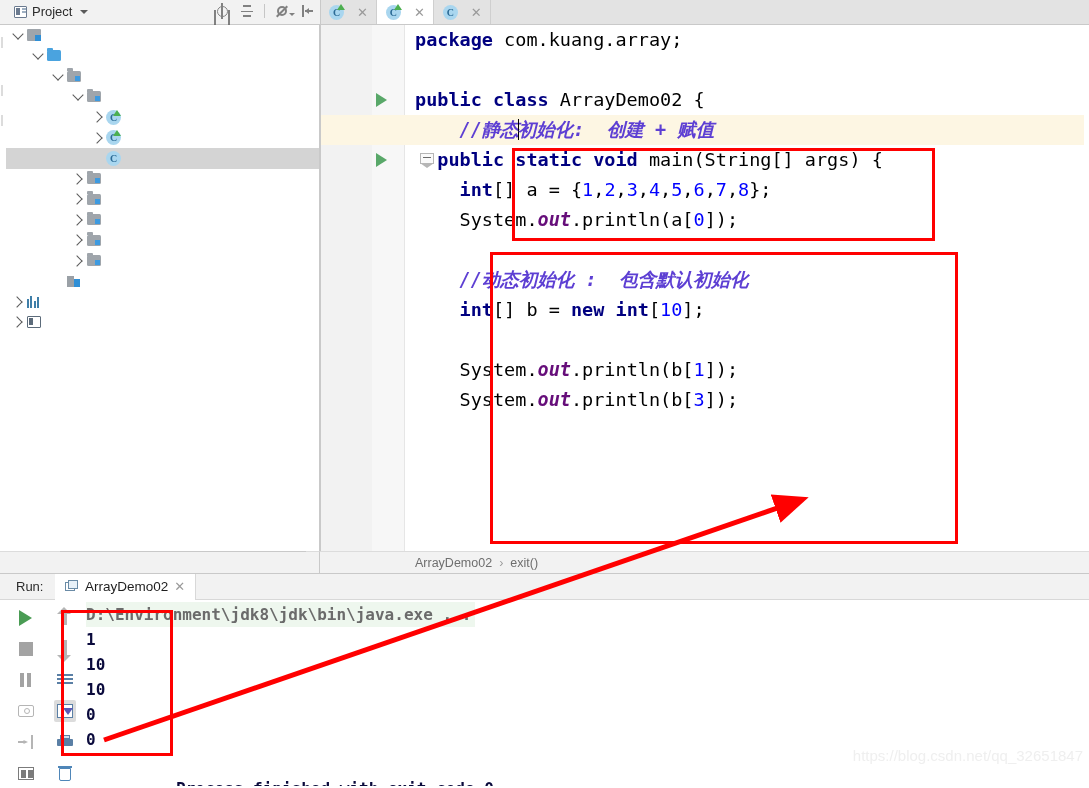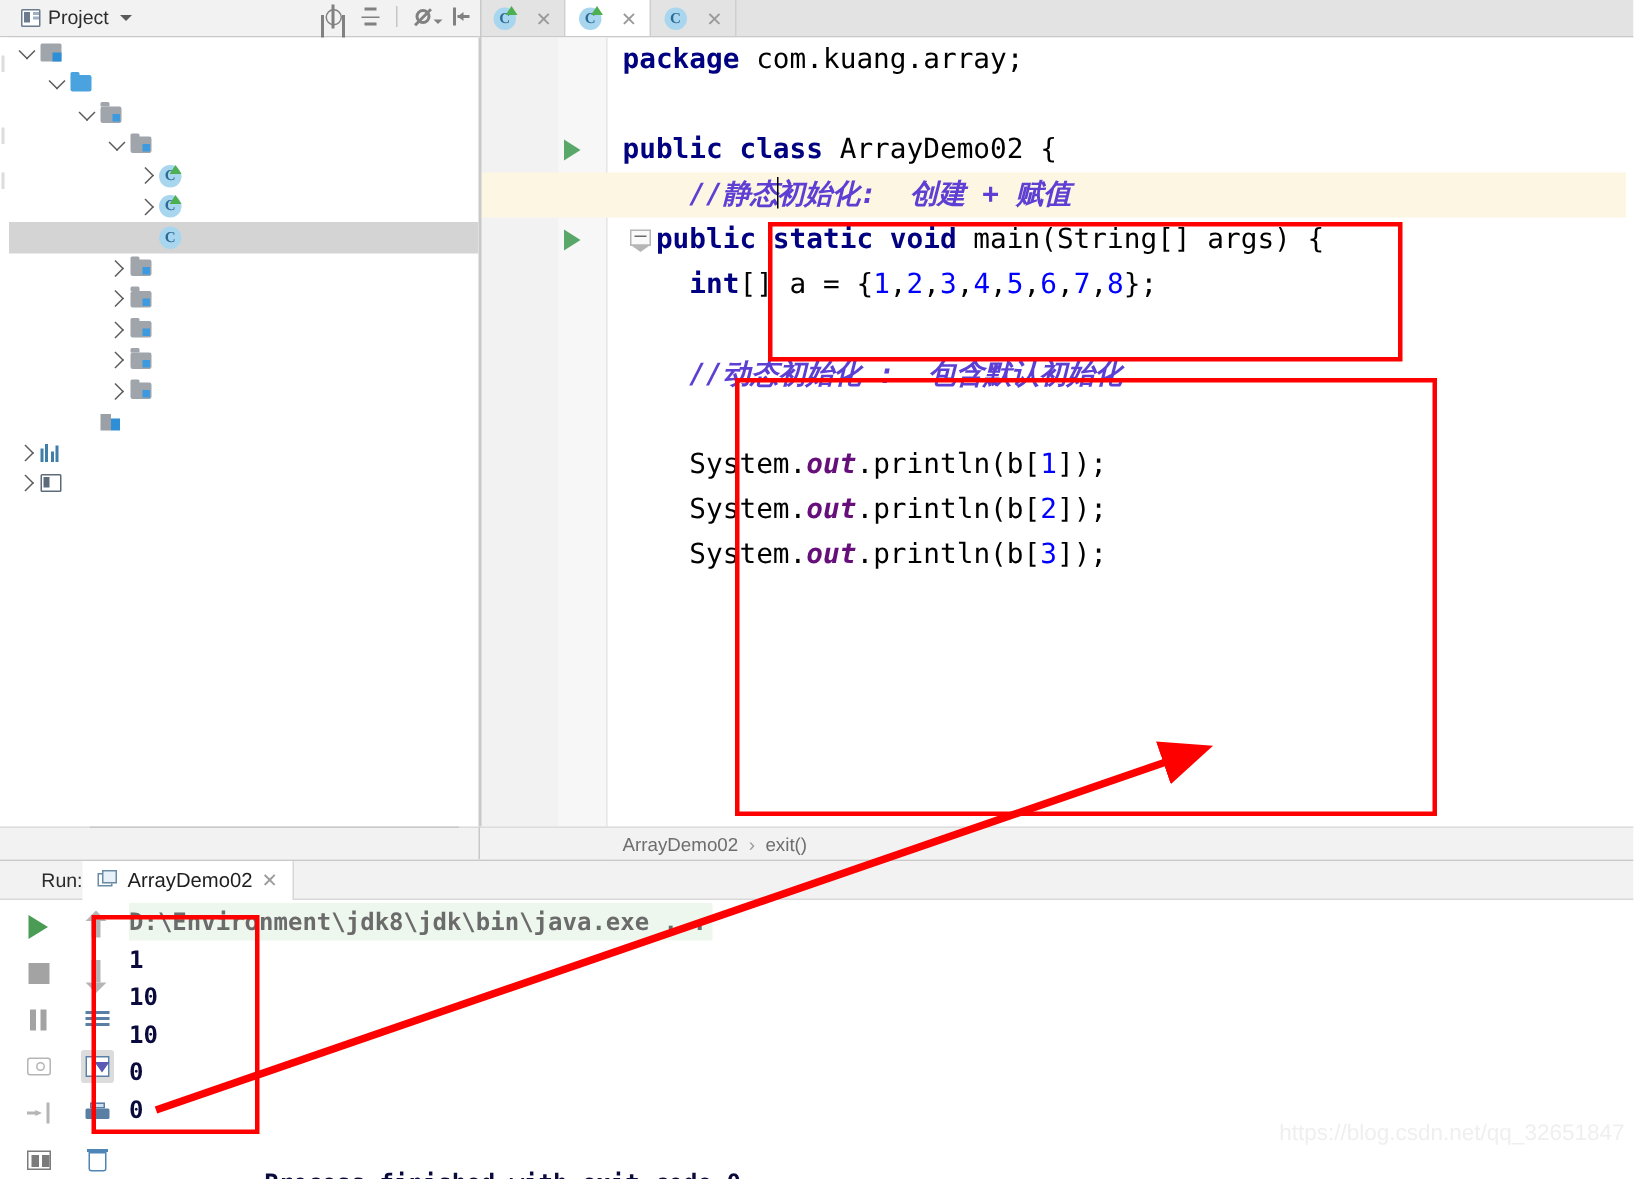--- a/index.html
+++ b/index.html
@@ -103,21 +103,21 @@
   .crumb{position:absolute;left:320px;bottom:215px;right:0;height:22px;background:#f2f2f2;border-top:1px solid #dcdcdc;box-sizing:border-box;display:flex;align-items:center;padding-left:95px;gap:7px;font-size:12.5px;color:#6e6e6e;}
   .crumb .sep{color:#9b9b9b;}
 
   
   .crumb-left{position:absolute;left:0;bottom:215px;width:320px;height:22px;background:#f2f2f2;border-top:1px solid #dcdcdc;border-right:1px solid #c9c9c9;box-sizing:border-box;}
   .crumb-left:after{content:"";position:absolute;left:60px;top:-1px;right:13px;height:1px;background:#c9c9c9;}
 
   
   .runpanel{position:absolute;left:0;right:0;bottom:0;height:215px;background:#ffffff;border-top:1px solid #c9c9c9;box-sizing:border-box;}
   .runhdr{position:absolute;left:0;top:0;right:0;height:26px;background:#f2f2f2;border-bottom:1px solid #d8d8d8;box-sizing:border-box;display:flex;align-items:center;}
-  .runlabel{width:55px;text-align:right;padding-left:16px;font-size:13px;color:#2b2b2b;box-sizing:border-box;}
+  .runlabel{width:55px;text-align:left;padding-left:16px;font-size:13px;color:#2b2b2b;box-sizing:border-box;}
   .runtab{display:flex;align-items:center;gap:6px;height:26px;padding:0 10px;background:#ffffff;border-right:1px solid #d8d8d8;font-size:13.5px;color:#1e1e1e;}
   .runtabicon{width:14px;height:13px;position:relative;}
   .runtabicon:before{content:"";position:absolute;left:0;top:2px;width:10px;height:9px;border:1.4px solid #6a8ba6;background:#fff;box-sizing:border-box;}
   .runtabicon:after{content:"";position:absolute;left:3px;top:0px;width:10px;height:9px;border:1.4px solid #6a8ba6;background:#e8f1f8;box-sizing:border-box;}
   .runtab .x{color:#9a9a9a;font-size:13px;}
 
   .rtoolA{position:absolute;left:8px;top:28px;width:36px;bottom:0;display:flex;flex-direction:column;align-items:center;gap:9px;padding-top:5px;}
   .rtoolB{position:absolute;left:48px;top:28px;width:34px;bottom:0;display:flex;flex-direction:column;align-items:center;gap:9px;padding-top:5px;}
   .ri{width:22px;height:22px;position:relative;}
   .play-g{position:absolute;left:4px;top:3px;width:0;height:0;border-top:8px solid transparent;border-bottom:8px solid transparent;border-left:13px solid #4a9c54;}
@@ -412,37 +412,41 @@
             <i class="m"></i>
           </span>
           <span class="code"><span class="kw">  public static void </span><span class="pl">main(String[] args) {</span></span>
         </div>
         <div class="ln">
           <span class="num"></span>
           <span class="code"><span class="pl">    </span><span class="kw">int</span><span class="pl">[] a = {</span><span class="num2">1</span><span class="pl">,</span><span class="num2">2</span><span class="pl">,</span><span class="num2">3</span><span class="pl">,</span><span class="num2">4</span><span class="pl">,</span><span class="num2">5</span><span class="pl">,</span><span class="num2">6</span><span class="pl">,</span><span class="num2">7</span><span class="pl">,</span><span class="num2">8</span><span class="pl">};</span></span>
         </div>
         <div class="ln">
           <span class="num"></span>
+          <span class="code"><span class="pl">    System.</span><span class="fld">out</span><span class="pl">.println(a[</span><span class="num2">0</span><span class="pl">]);</span></span>
+        </div>
+        <div class="ln">
+          <span class="num"></span>
           <span class="code"></span>
         </div>
         <div class="ln">
           <span class="num"></span>
           <span class="code"><span class="cmt">    //动态初始化 :  包含默认初始化</span></span>
         </div>
         <div class="ln">
           <span class="num"></span>
+          <span class="code"><span class="pl">    </span><span class="kw">int</span><span class="pl">[] b = </span><span class="kw">new int</span><span class="pl">[</span><span class="num2">10</span><span class="pl">];</span></span>
+        </div>
+        <div class="ln">
+          <span class="num"></span>
           <span class="code"></span>
         </div>
         <div class="ln">
           <span class="num"></span>
           <span class="code"><span class="pl">    System.</span><span class="fld">out</span><span class="pl">.println(b[</span><span class="num2">1</span><span class="pl">]);</span></span>
-        </div>
-        <div class="ln">
-          <span class="num"></span>
-          <span class="code"><span class="pl">    System.</span><span class="fld">out</span><span class="pl">.println(b[</span><span class="num2">2</span><span class="pl">]);</span></span>
         </div>
         <div class="ln">
           <span class="num"></span>
           <span class="code"><span class="pl">    System.</span><span class="fld">out</span><span class="pl">.println(b[</span><span class="num2">3</span><span class="pl">]);</span></span>
         </div>
         <div class="ln">
           <span class="num"></span>
           <span class="code"></span>
         </div>
       </div>

